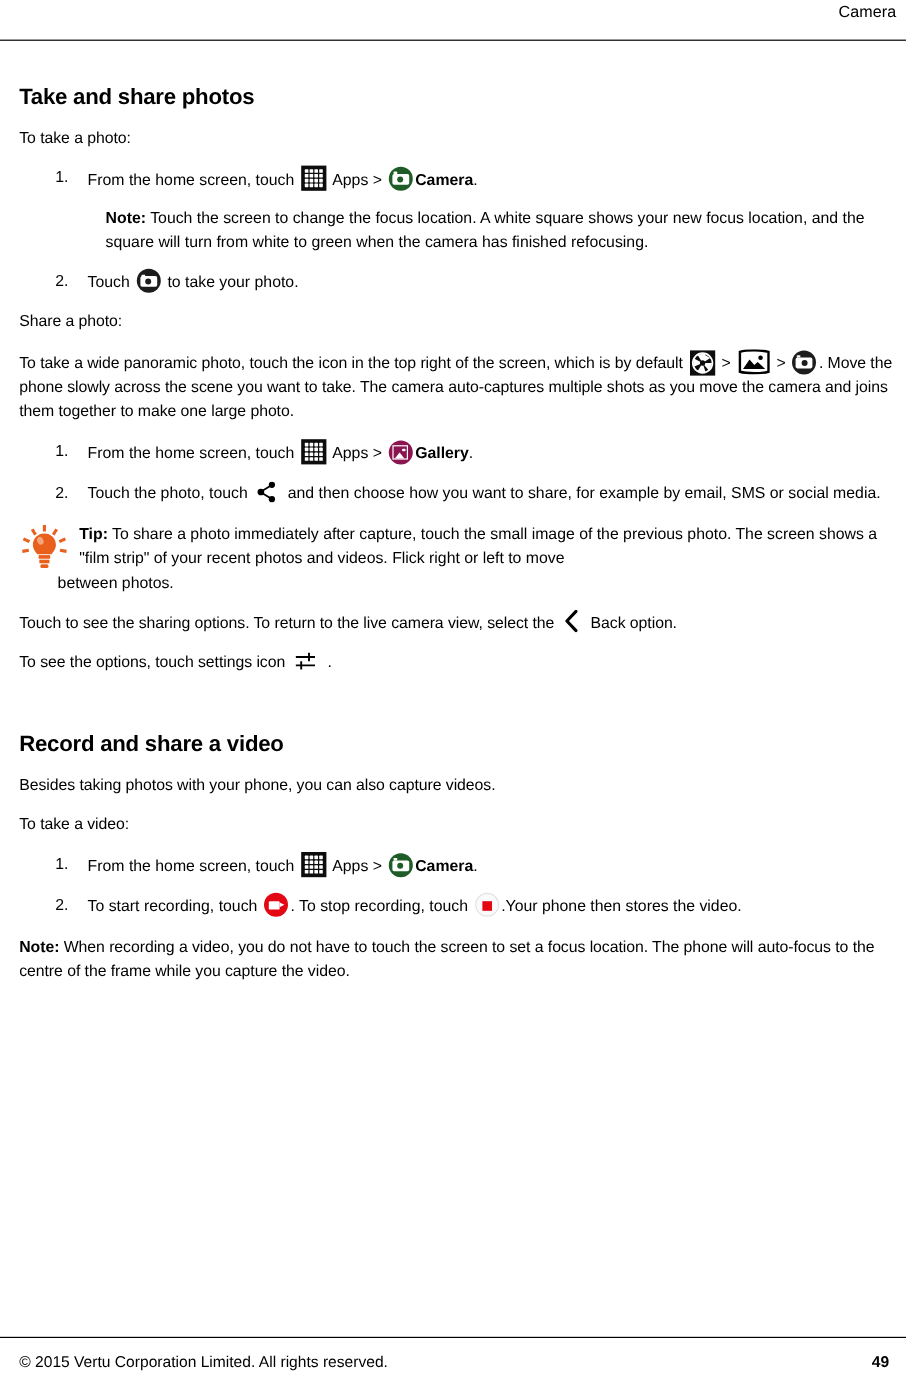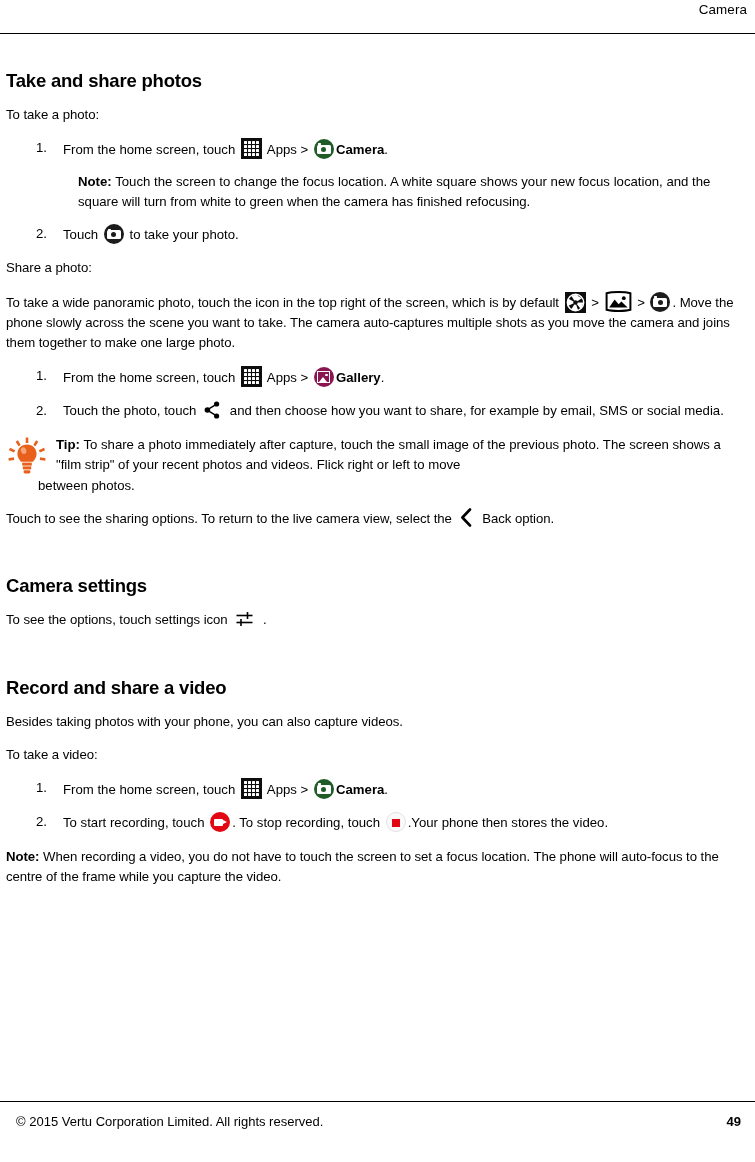--- a/index.html
+++ b/index.html
@@ -45,21 +45,21 @@
     left: 0; right: 0;
     top: 33px;
     border-top: 1.6px solid #000;
   }
 
   
   .footer {
     position: absolute;
     left: 0; right: 0;
     bottom: 0;
-    height: 61px;
+    height: 48px;
     padding-left: 25px;
   }
   .footer-rule {
     position: absolute;
     left: 0; right: 0;
     top: 0;
     border-top: 1.6px solid #000;
   }
   .footer-copy {
     position: absolute;
@@ -72,21 +72,21 @@
     position: absolute;
     right: 14px;
     top: 13px;
     font-size: 13px;
     font-weight: bold;
   }
 
   
   .content {
     position: absolute;
-    left: 6px;
+    left: 16px;
     right: 8px;
     top: 70px;
   }
   h2.section {
     font-size: 18.5px;
     font-weight: bold;
     margin: 0 0 13px 0;
     letter-spacing: -0.2px;
   }
   h2.section.spaced {
@@ -503,21 +503,20 @@
     <p class="body">
       <span>Touch to see the sharing options. To return to the live camera view, select the</span>
       <span class="ico icon-back">
         <svg width="12" height="19" viewBox="0 0 12 19" aria-hidden="true">
           <path d="M10 1.5 L2.4 9.5 L10 17.5" fill="none" stroke="#000000" stroke-width="2.6" stroke-linecap="round" stroke-linejoin="round"></path>
         </svg>
       </span>
       <span>Back option.</span>
     </p>
 
-    <h2 class="section spaced">Camera settings</h2>
 
     <p class="body">
       <span>To see the options, touch settings icon</span>
       <span class="ico icon-settings">
         <svg width="17" height="16" viewBox="0 0 17 16" aria-hidden="true">
           <line x1="0.5" y1="4.5" x2="16.5" y2="4.5" stroke="#000000" stroke-width="1.6"></line>
           <line x1="0.5" y1="11.5" x2="16.5" y2="11.5" stroke="#000000" stroke-width="1.6"></line>
           <line x1="11.5" y1="1.0" x2="11.5" y2="8.0" stroke="#000000" stroke-width="1.6"></line>
           <line x1="5.0" y1="8.0" x2="5.0" y2="15.0" stroke="#000000" stroke-width="1.6"></line>
         </svg>

